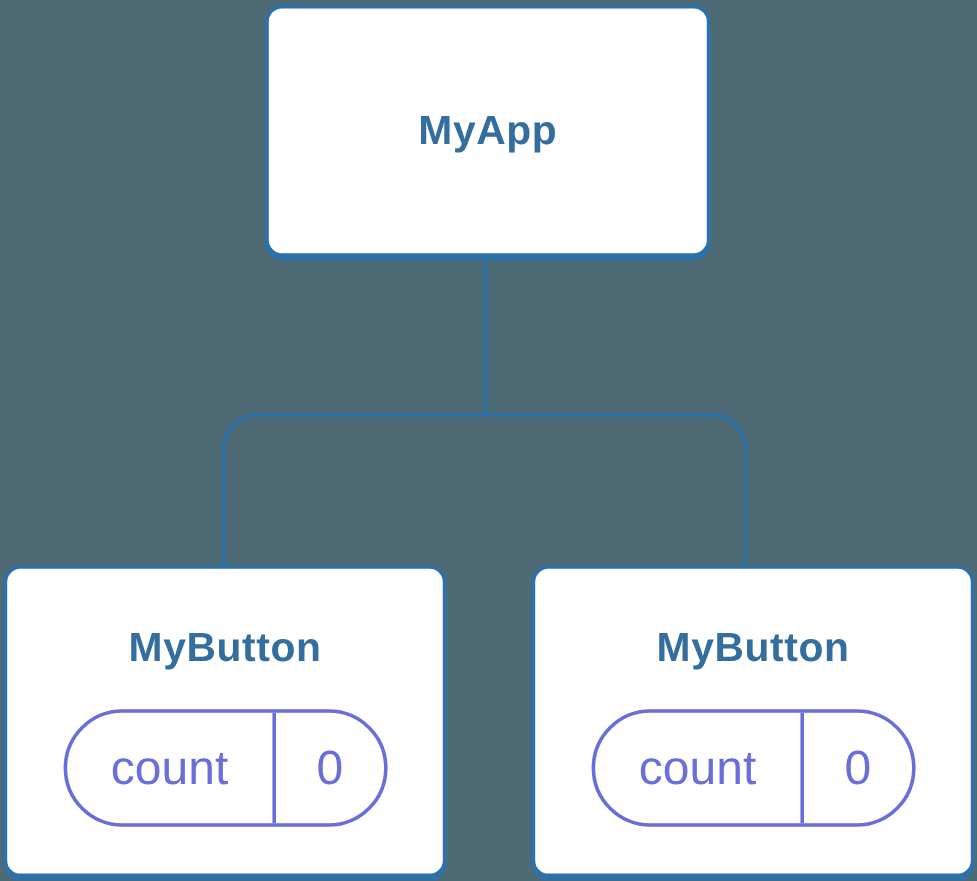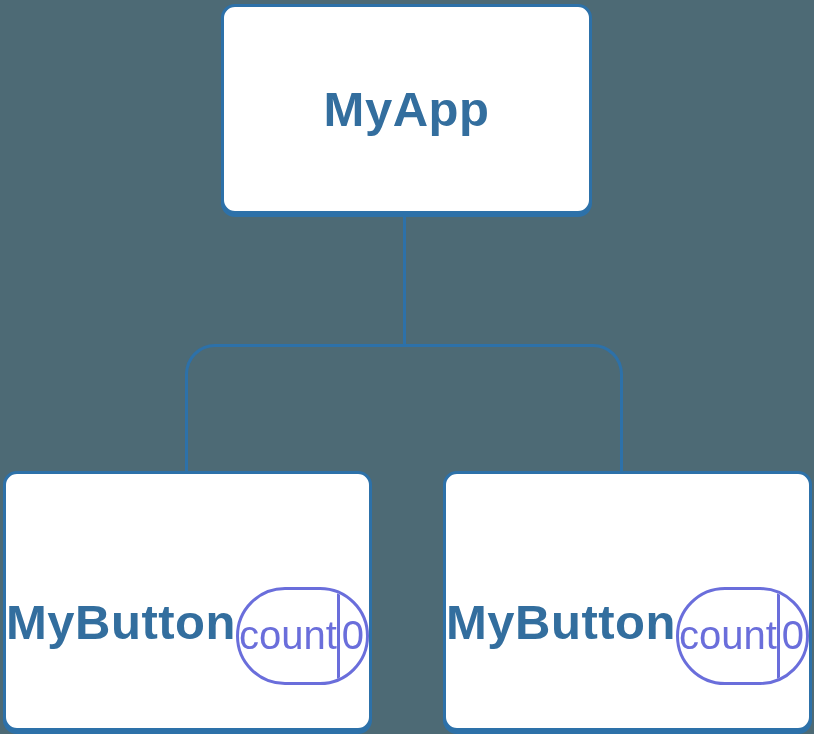--- a/index.html
+++ b/index.html
@@ -31,28 +31,28 @@
     z-index:2;
   }
   .box.root{
     left:221px; top:4px;
     width:371px; height:210px;
     display:flex; align-items:center; justify-content:center;
   }
   .box.child{
     top:471px;
     width:369px; height:260px;
-    display:flex; flex-direction:row; align-items:center;
+    display:flex; flex-direction:column; align-items:center;
     padding-top:42px;
   }
   .box.child.left{ left:3px; }
   .box.child.right{ left:443px; }
   .comp-label{
     color:var(--heading);
-    font-size:49px;
+    font-size:34px;
     font-weight:bold;
     letter-spacing:0.5px;
     line-height:48px;
   }
   .stem{
     position:absolute;
     left:403px; top:210px;
     width:3px; height:136px;
     background:var(--blue);
     z-index:1;

